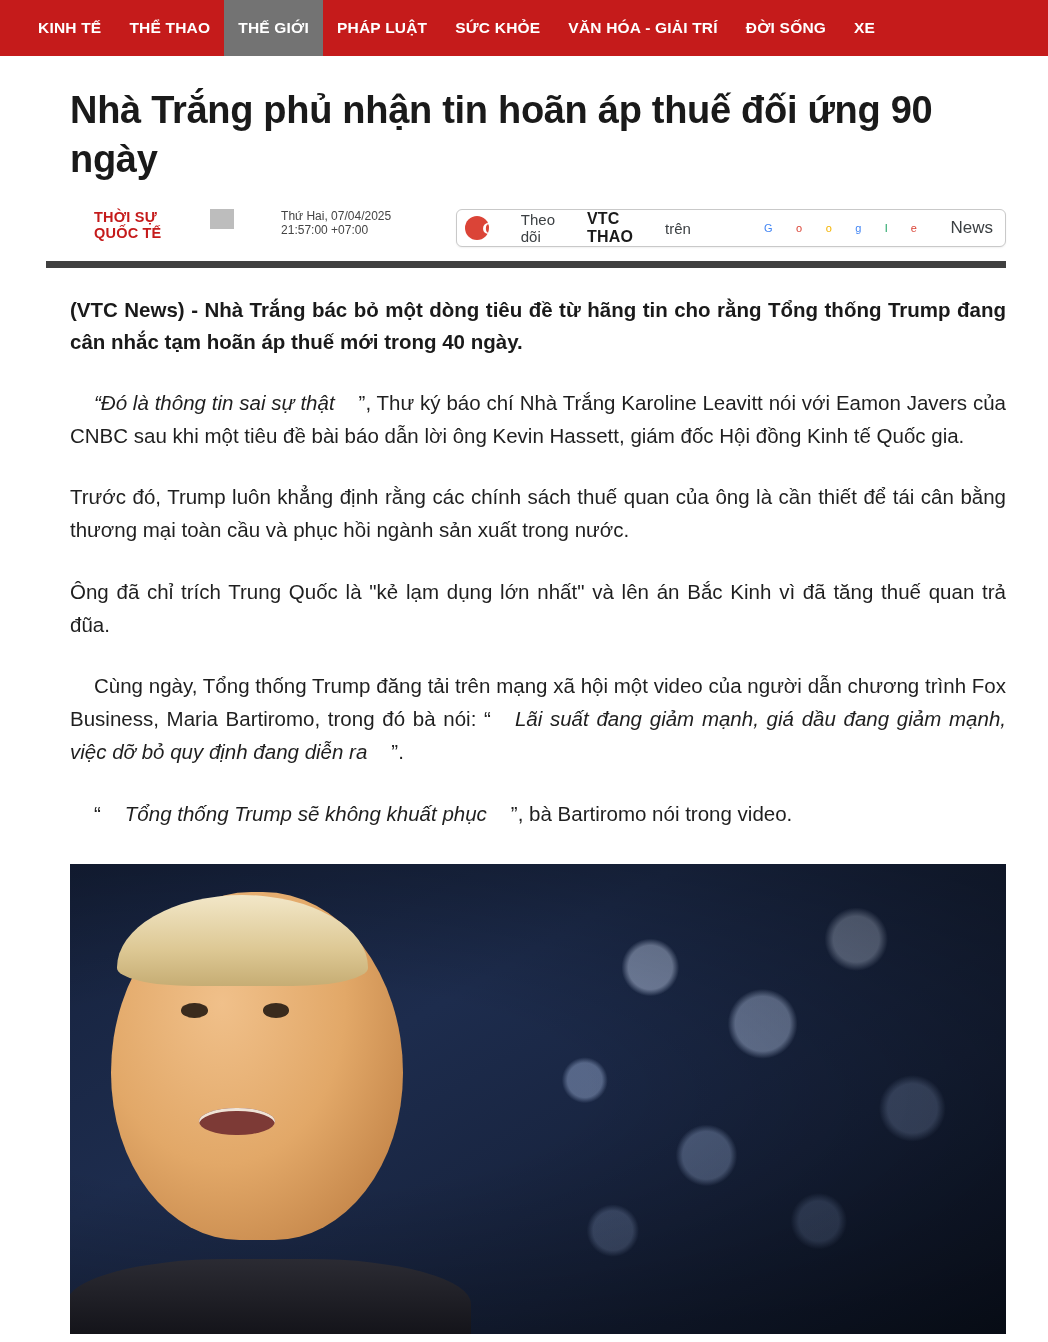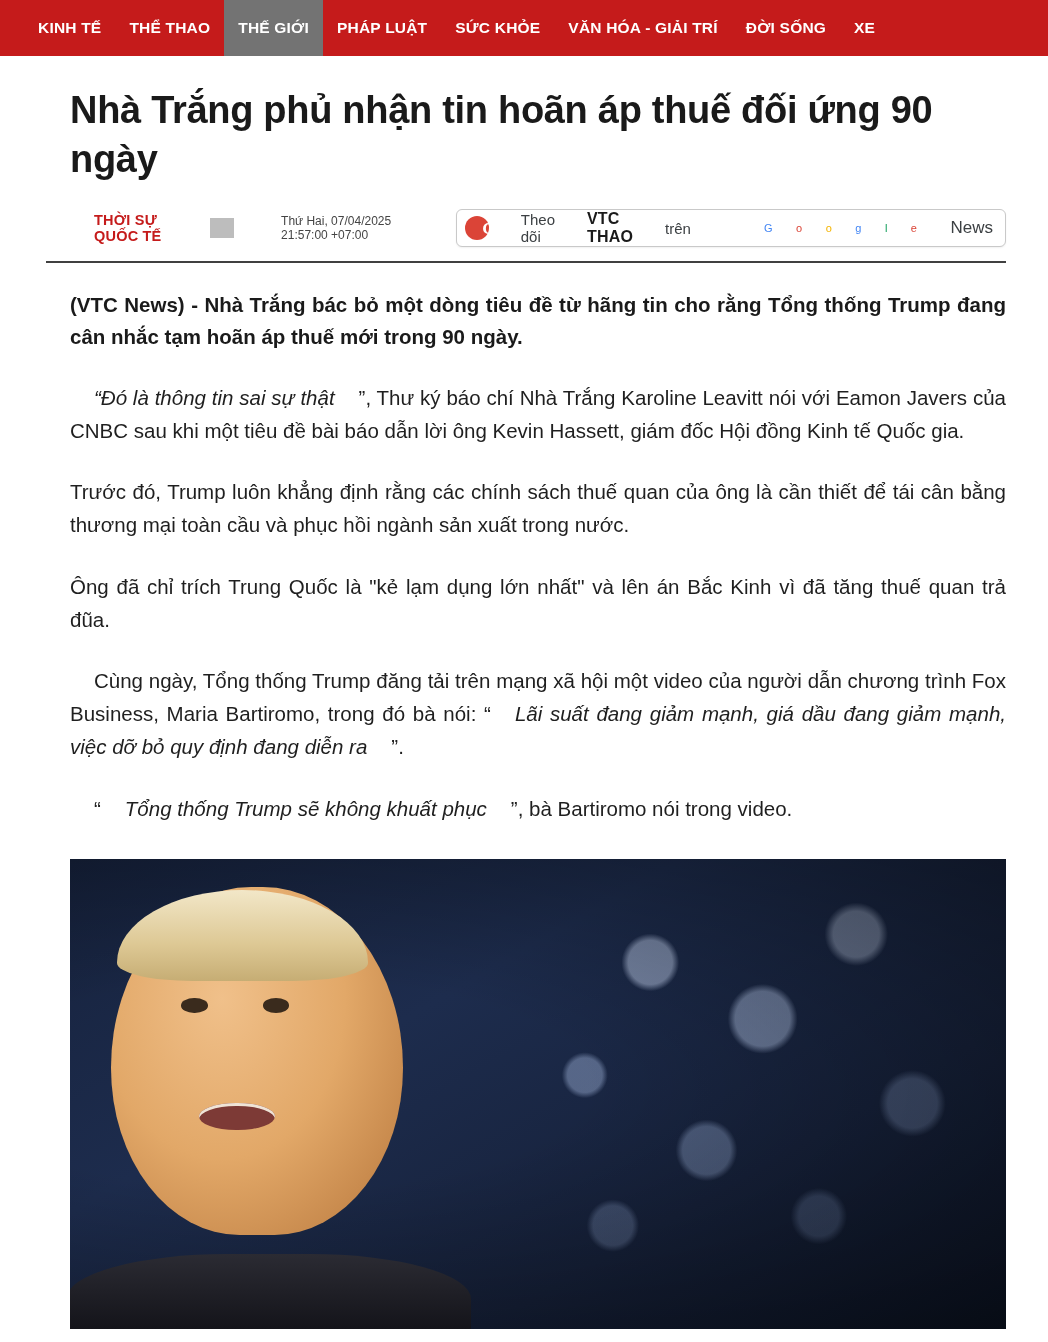--- a/index.html
+++ b/index.html
@@ -50,24 +50,23 @@
     line-height: 1.28;
     font-weight: bold;
     color: #1a1a1a;
     margin: 30px 0 0 0;
     letter-spacing: -0.3px;
   }
 
   
   .meta-row {
     display: flex;
-    align-items: center;
     margin-top: 26px;
     padding-bottom: 14px;
-    border-bottom: 2px solid #404040;
+    border-bottom: 7px solid #404040;
     gap: 12px;
   }
   .meta-category {
     color: #c51b1b;
     font-size: 14.5px;
     font-weight: bold;
     text-transform: uppercase;
     letter-spacing: 0.2px;
     cursor: pointer;
   }
@@ -258,21 +257,21 @@
     <div class="gnews-badge">
       <span class="g-circle">G</span>
       <span class="gnews-text">Theo dõi</span>
       <span class="gnews-vtc">VTC THAO</span>
       <span class="gnews-text">trên</span>
       <span class="gnews-logo"><span class="b">G</span><span class="r">o</span><span class="y">o</span><span class="b">g</span><span class="g">l</span><span class="r">e</span></span>
       <span class="gnews-news">News</span>
     </div>
   </div>
 
-  <p class="lead">(VTC News) - Nhà Trắng bác bỏ một dòng tiêu đề từ hãng tin cho rằng Tổng thống Trump đang cân nhắc tạm hoãn áp thuế mới trong 90 ngày.</p>
+  <p class="lead">(VTC News) - Nhà Trắng bác bỏ một dòng tiêu đề từ hãng tin cho rằng Tổng thống Trump đang cân nhắc tạm hoãn áp thuế mới trong 40 ngày.</p>
 
   <p class="para">
     <em>“Đó là thông tin sai sự thật</em><span>”, Thư ký báo chí Nhà Trắng Karoline Leavitt nói với Eamon Javers của CNBC sau khi một tiêu đề bài báo dẫn lời ông Kevin Hassett, giám đốc Hội đồng Kinh tế Quốc gia.</span>
   </p>
 
   <p class="para">Trước đó, Trump luôn khẳng định rằng các chính sách thuế quan của ông là cần thiết để tái cân bằng thương mại toàn cầu và phục hồi ngành sản xuất trong nước.</p>
 
   <p class="para">Ông đã chỉ trích Trung Quốc là "kẻ lạm dụng lớn nhất" và lên án Bắc Kinh vì đã tăng thuế quan trả đũa.</p>
 
   <p class="para">

